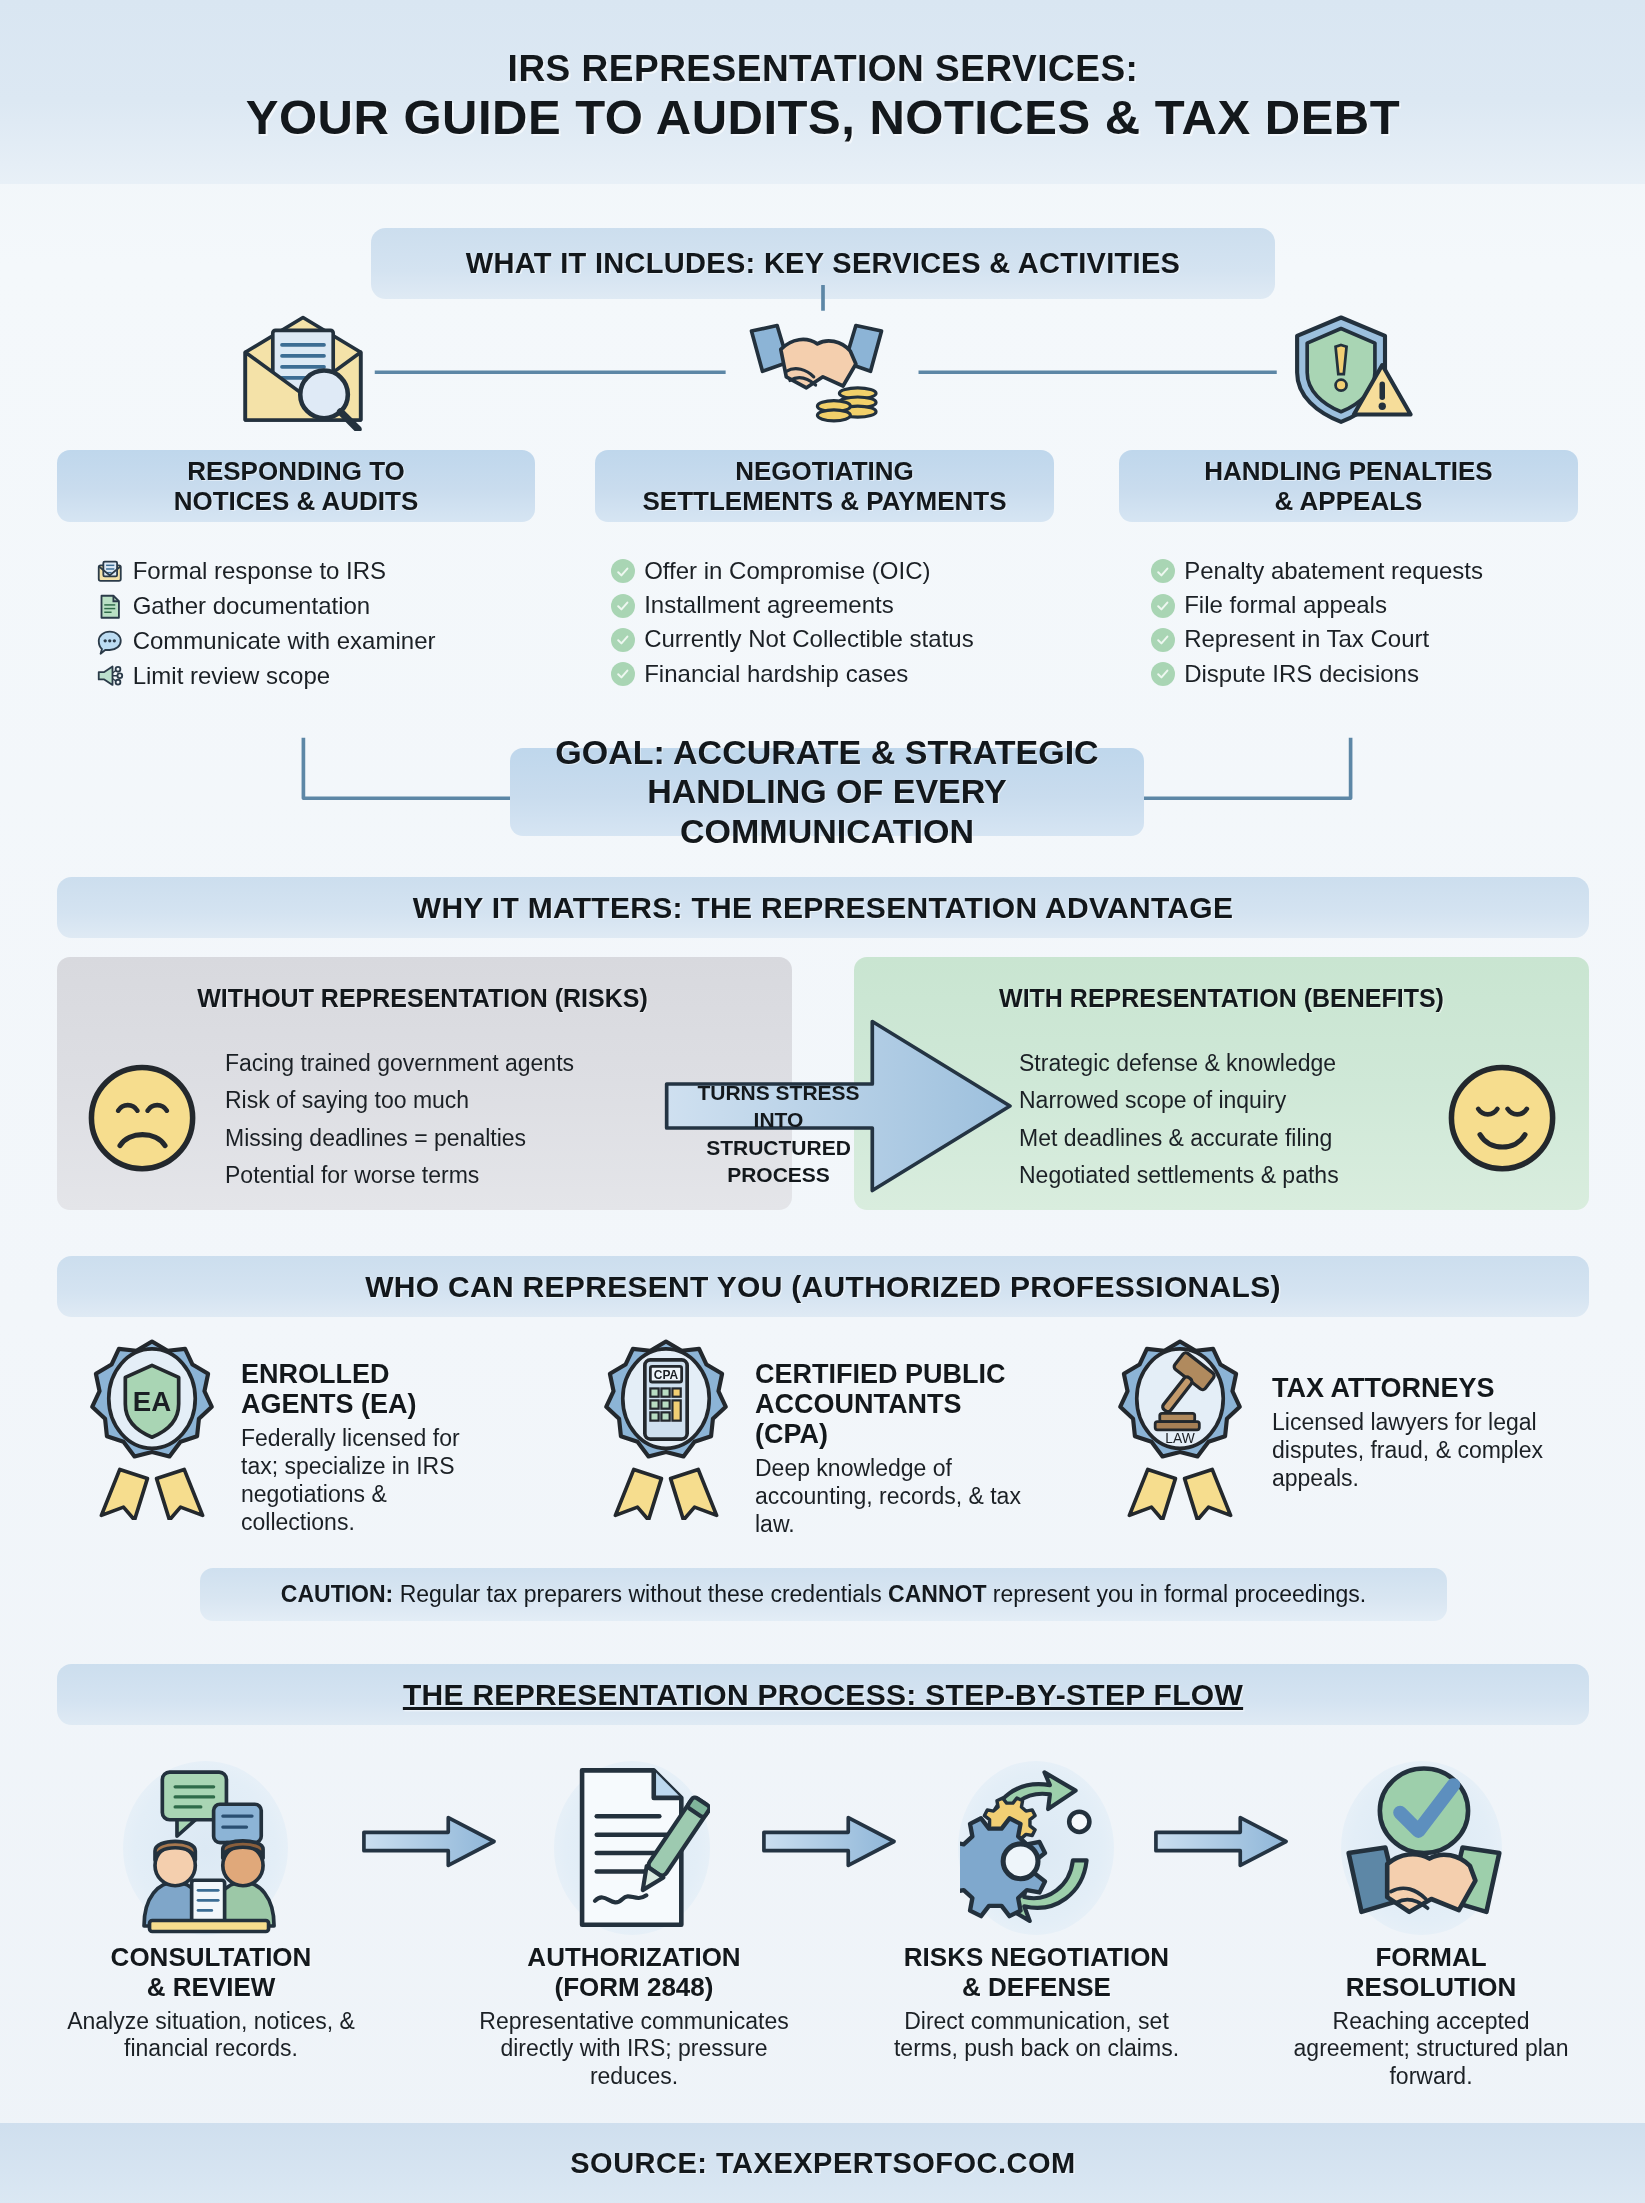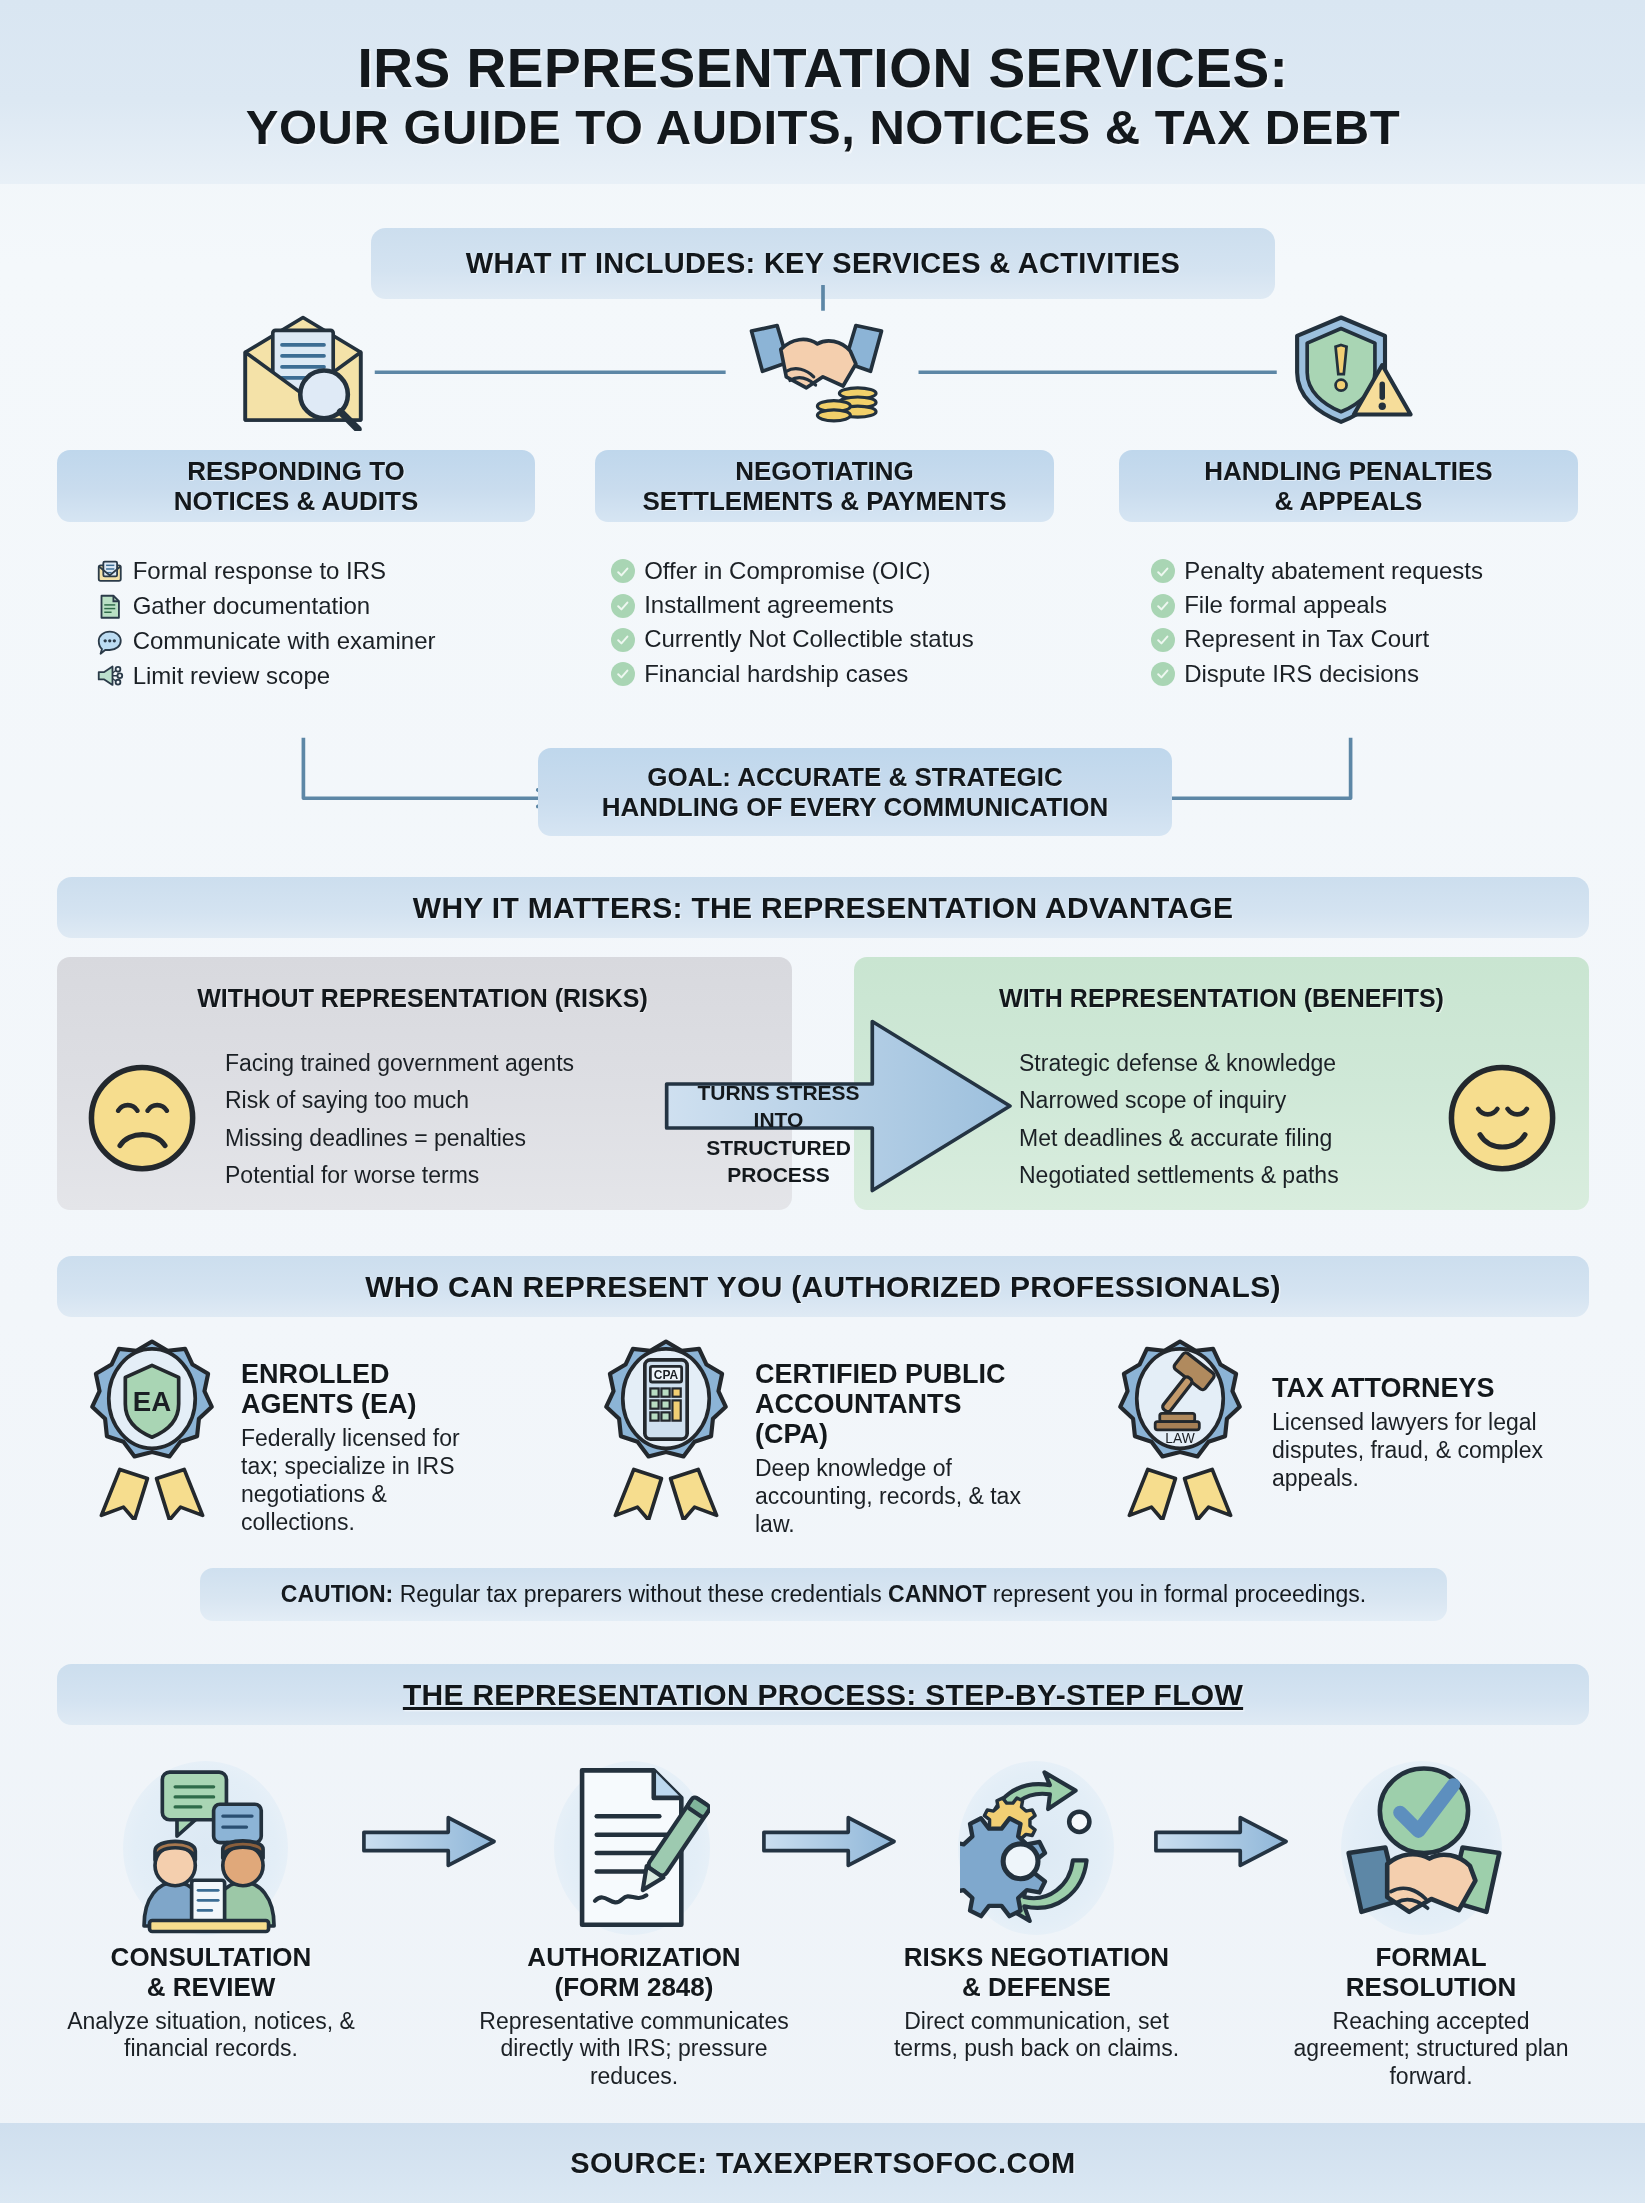--- a/index.html
+++ b/index.html
@@ -21,21 +21,21 @@
     background: linear-gradient(180deg,#d9e6f2 0%,#dce8f3 55%,#e8f0f7 100%);
     display: flex; flex-direction: column;
     align-items: center; justify-content: center;
     padding-top: 9.2px;
   }
   .title-bar .l1, .title-bar .l2 {
     font-weight: 700; color: #13181c; letter-spacing: 0.5px;
     text-shadow: 1.8px 1.8px 0 rgba(255,255,255,.55);
     line-height: 1.12;
   }
-  .title-bar .l1 { font-size: 55px; }
+  .title-bar .l1 { font-size: 37px; }
   .title-bar .l2 { font-size: 49px; }
 
   
   .sec-head {
     background: linear-gradient(180deg,#ccdeee 0%,#d4e3f1 60%,#dfeaf4 100%);
     border-radius: 14.7px;
     color: #12171b; font-weight: 700;
     display: flex; align-items: center; justify-content: center;
     text-shadow: 1.4px 1.4px 0 rgba(255,255,255,.5);
     letter-spacing: 0.3px;
@@ -316,21 +316,21 @@
     </li>
   </ul>
 
   <svg class="abs" style="left:230px;top:725px;width:1194px;height:119px;" viewBox="0 0 1300 130">
     <path d="M78 14 L78 80 L340 80" fill="none" stroke="#5d87a6" stroke-width="4" stroke-linejoin="round"></path>
     <path d="M334 71 L356 80 L334 89" fill="none" stroke="#5d87a6" stroke-width="4" stroke-linecap="round" stroke-linejoin="round"></path>
     <path d="M1222 14 L1222 80 L1216 80 L965 80" fill="none" stroke="#5d87a6" stroke-width="4" stroke-linejoin="round"></path>
     <path d="M971 71 L949 80 L971 89" fill="none" stroke="#5d87a6" stroke-width="4" stroke-linecap="round" stroke-linejoin="round"></path>
   </svg>
 
-  <div class="abs chip" style="left:510px;top:748px;width:634px;height:88px;font-size:26px;margin-left:28px;">
+  <div class="abs chip" style="left:510px;top:748px;width:634px;height:88px;font-size:34px;">
     <span>
       <span>GOAL: ACCURATE &amp; STRATEGIC</span><br>
       <span>HANDLING OF EVERY COMMUNICATION</span>
     </span>
   </div>
 
   <div class="abs sec-head" style="left:57px;top:877px;width:1532px;height:61px;font-size:30px;">
     <span>WHY IT MATTERS: THE REPRESENTATION ADVANTAGE</span>
   </div>
 

